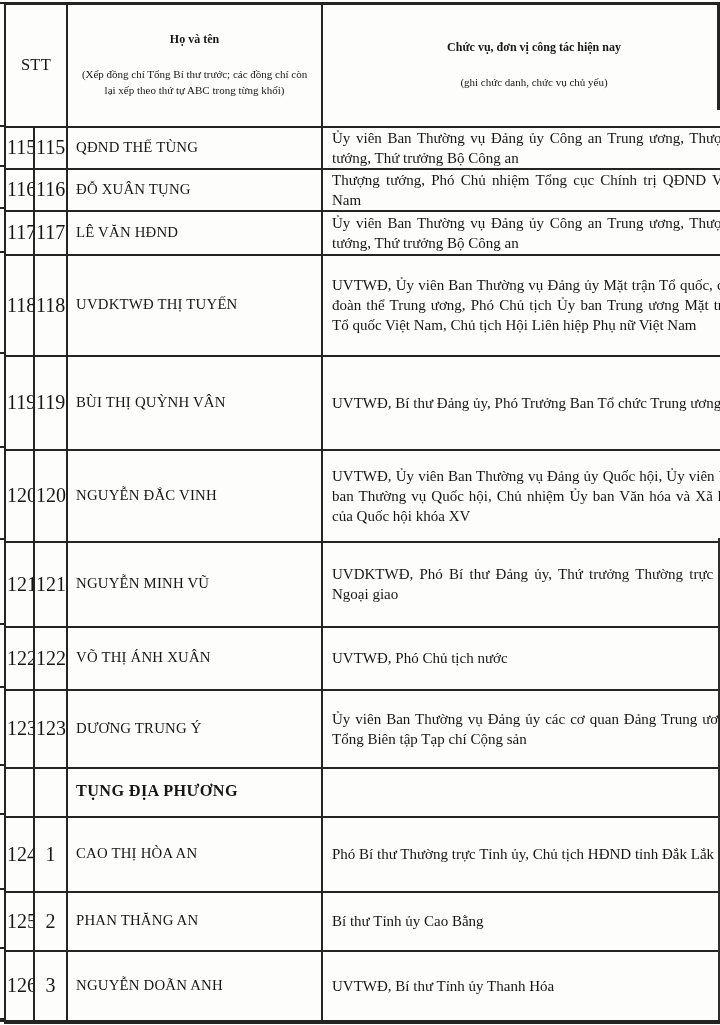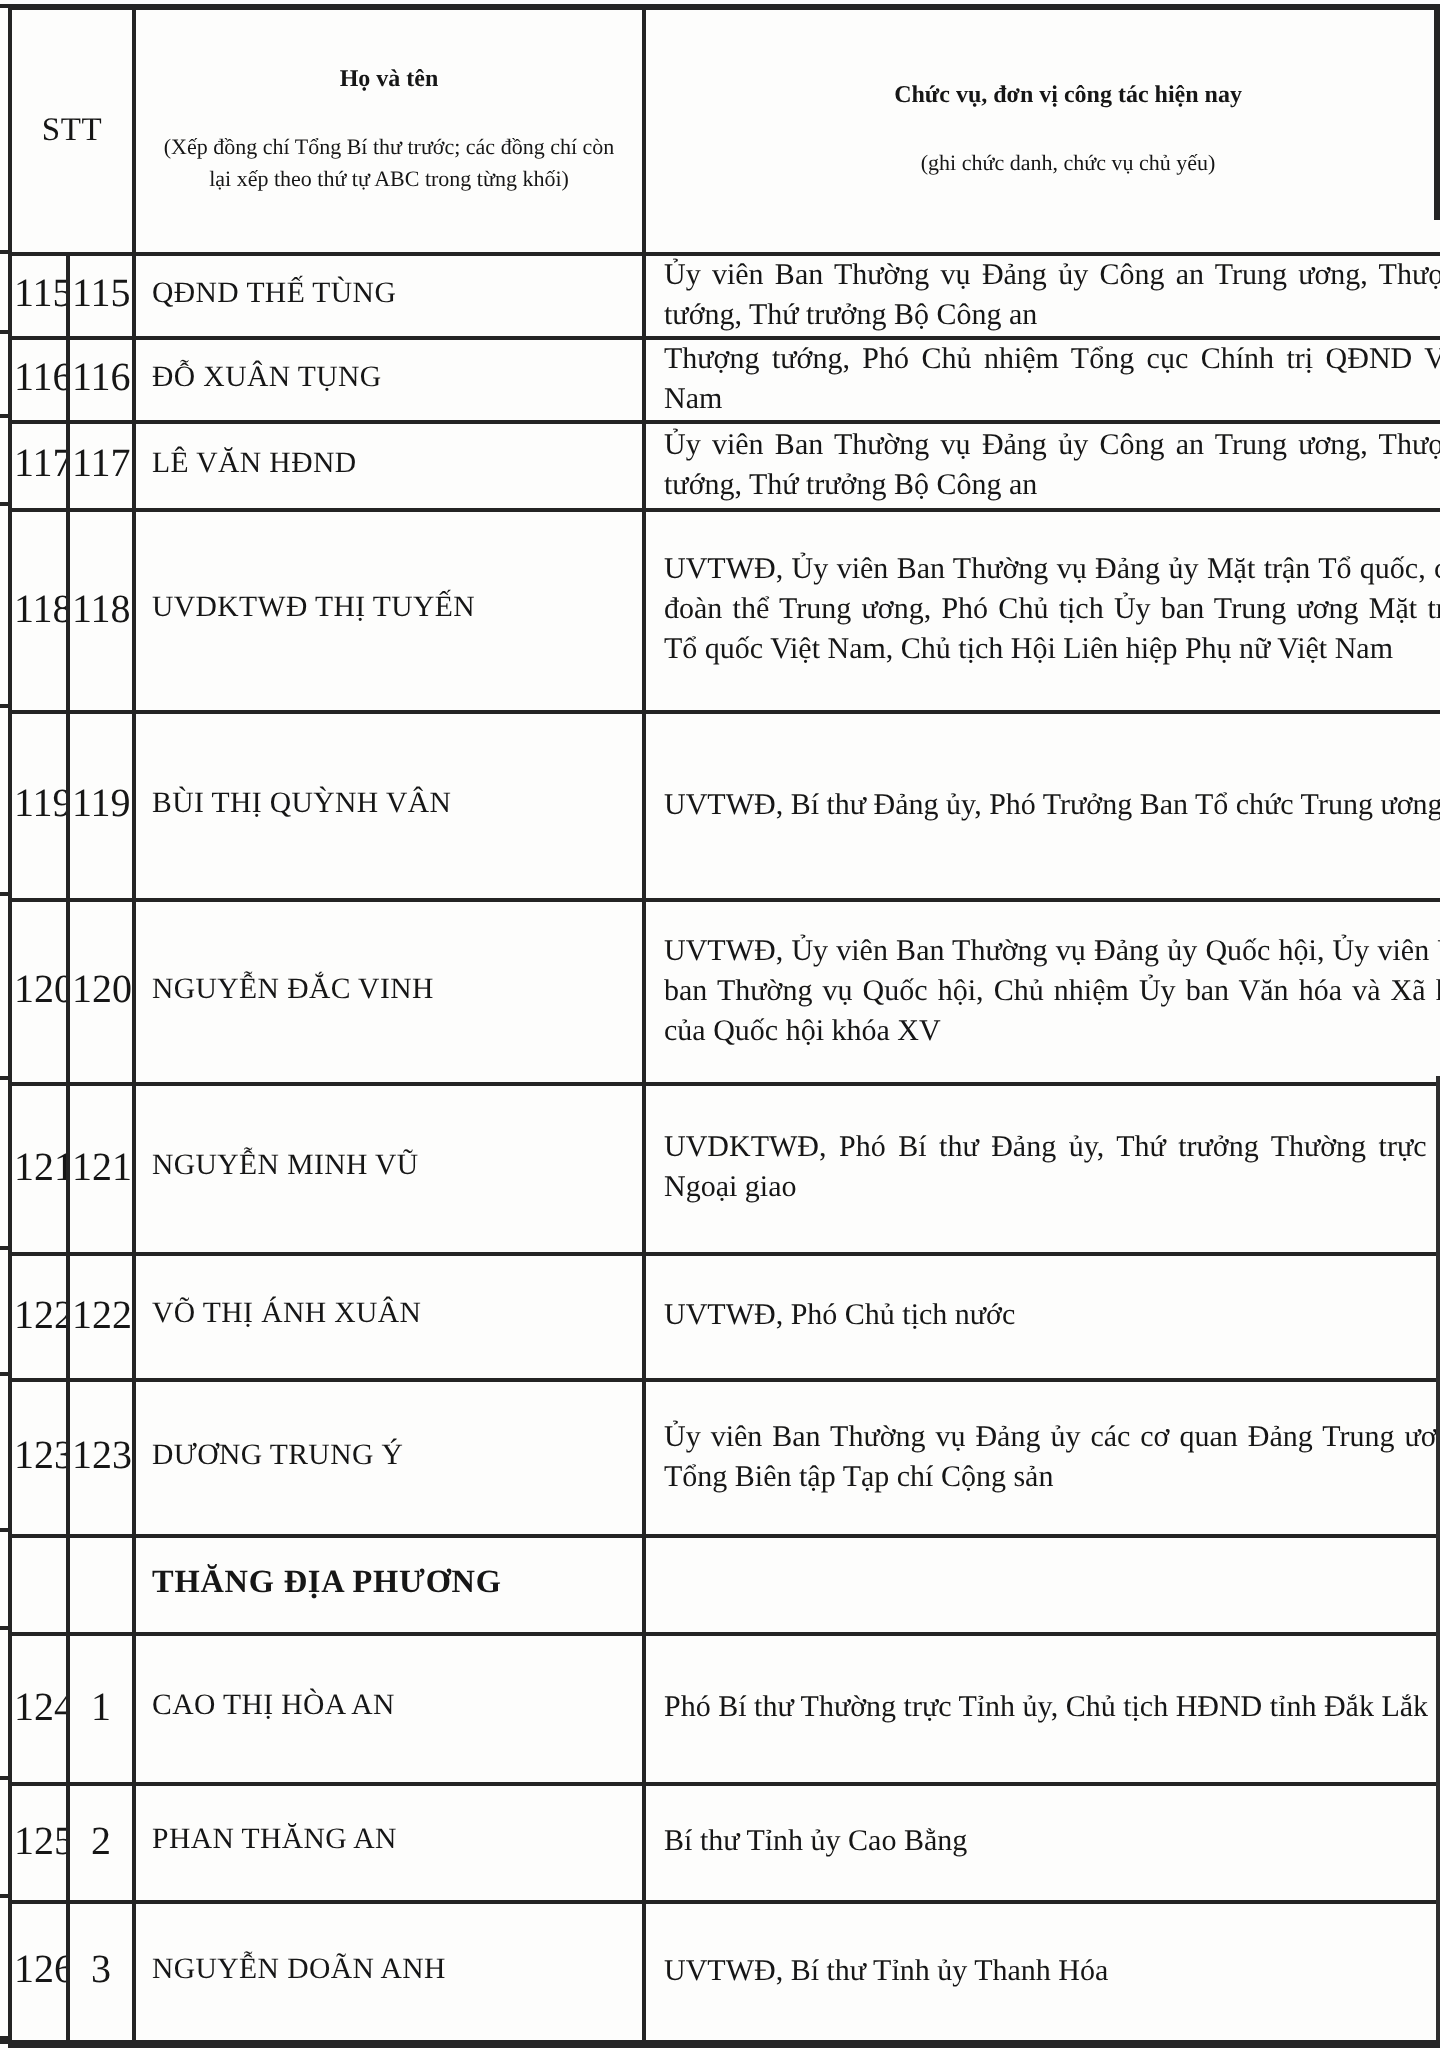--- a/index.html
+++ b/index.html
@@ -181,21 +181,21 @@
         </tr>
         <tr style="height: 78px;">
           <td class="c-num">123</td>
           <td class="c-num">123</td>
           <td class="c-name">DƯƠNG TRUNG Ý</td>
           <td class="c-pos">Ủy viên Ban Thường vụ Đảng ủy các cơ quan Đảng Trung ương, Tổng Biên tập Tạp chí Cộng sản</td>
         </tr>
         <tr class="section" style="height: 49px;">
           <td class="c-num"></td>
           <td class="c-num"></td>
-          <td class="c-name">THĂNG ĐỊA PHƯƠNG</td>
+          <td class="c-name">TỤNG ĐỊA PHƯƠNG</td>
           <td class="c-pos"></td>
         </tr>
         <tr style="height: 75px;">
           <td class="c-num">124</td>
           <td class="c-num">1</td>
           <td class="c-name">CAO THỊ HÒA AN</td>
           <td class="c-pos">Phó Bí thư Thường trực Tỉnh ủy, Chủ tịch HĐND tỉnh Đắk Lắk</td>
         </tr>
         <tr style="height: 59px;">
           <td class="c-num">125</td>

